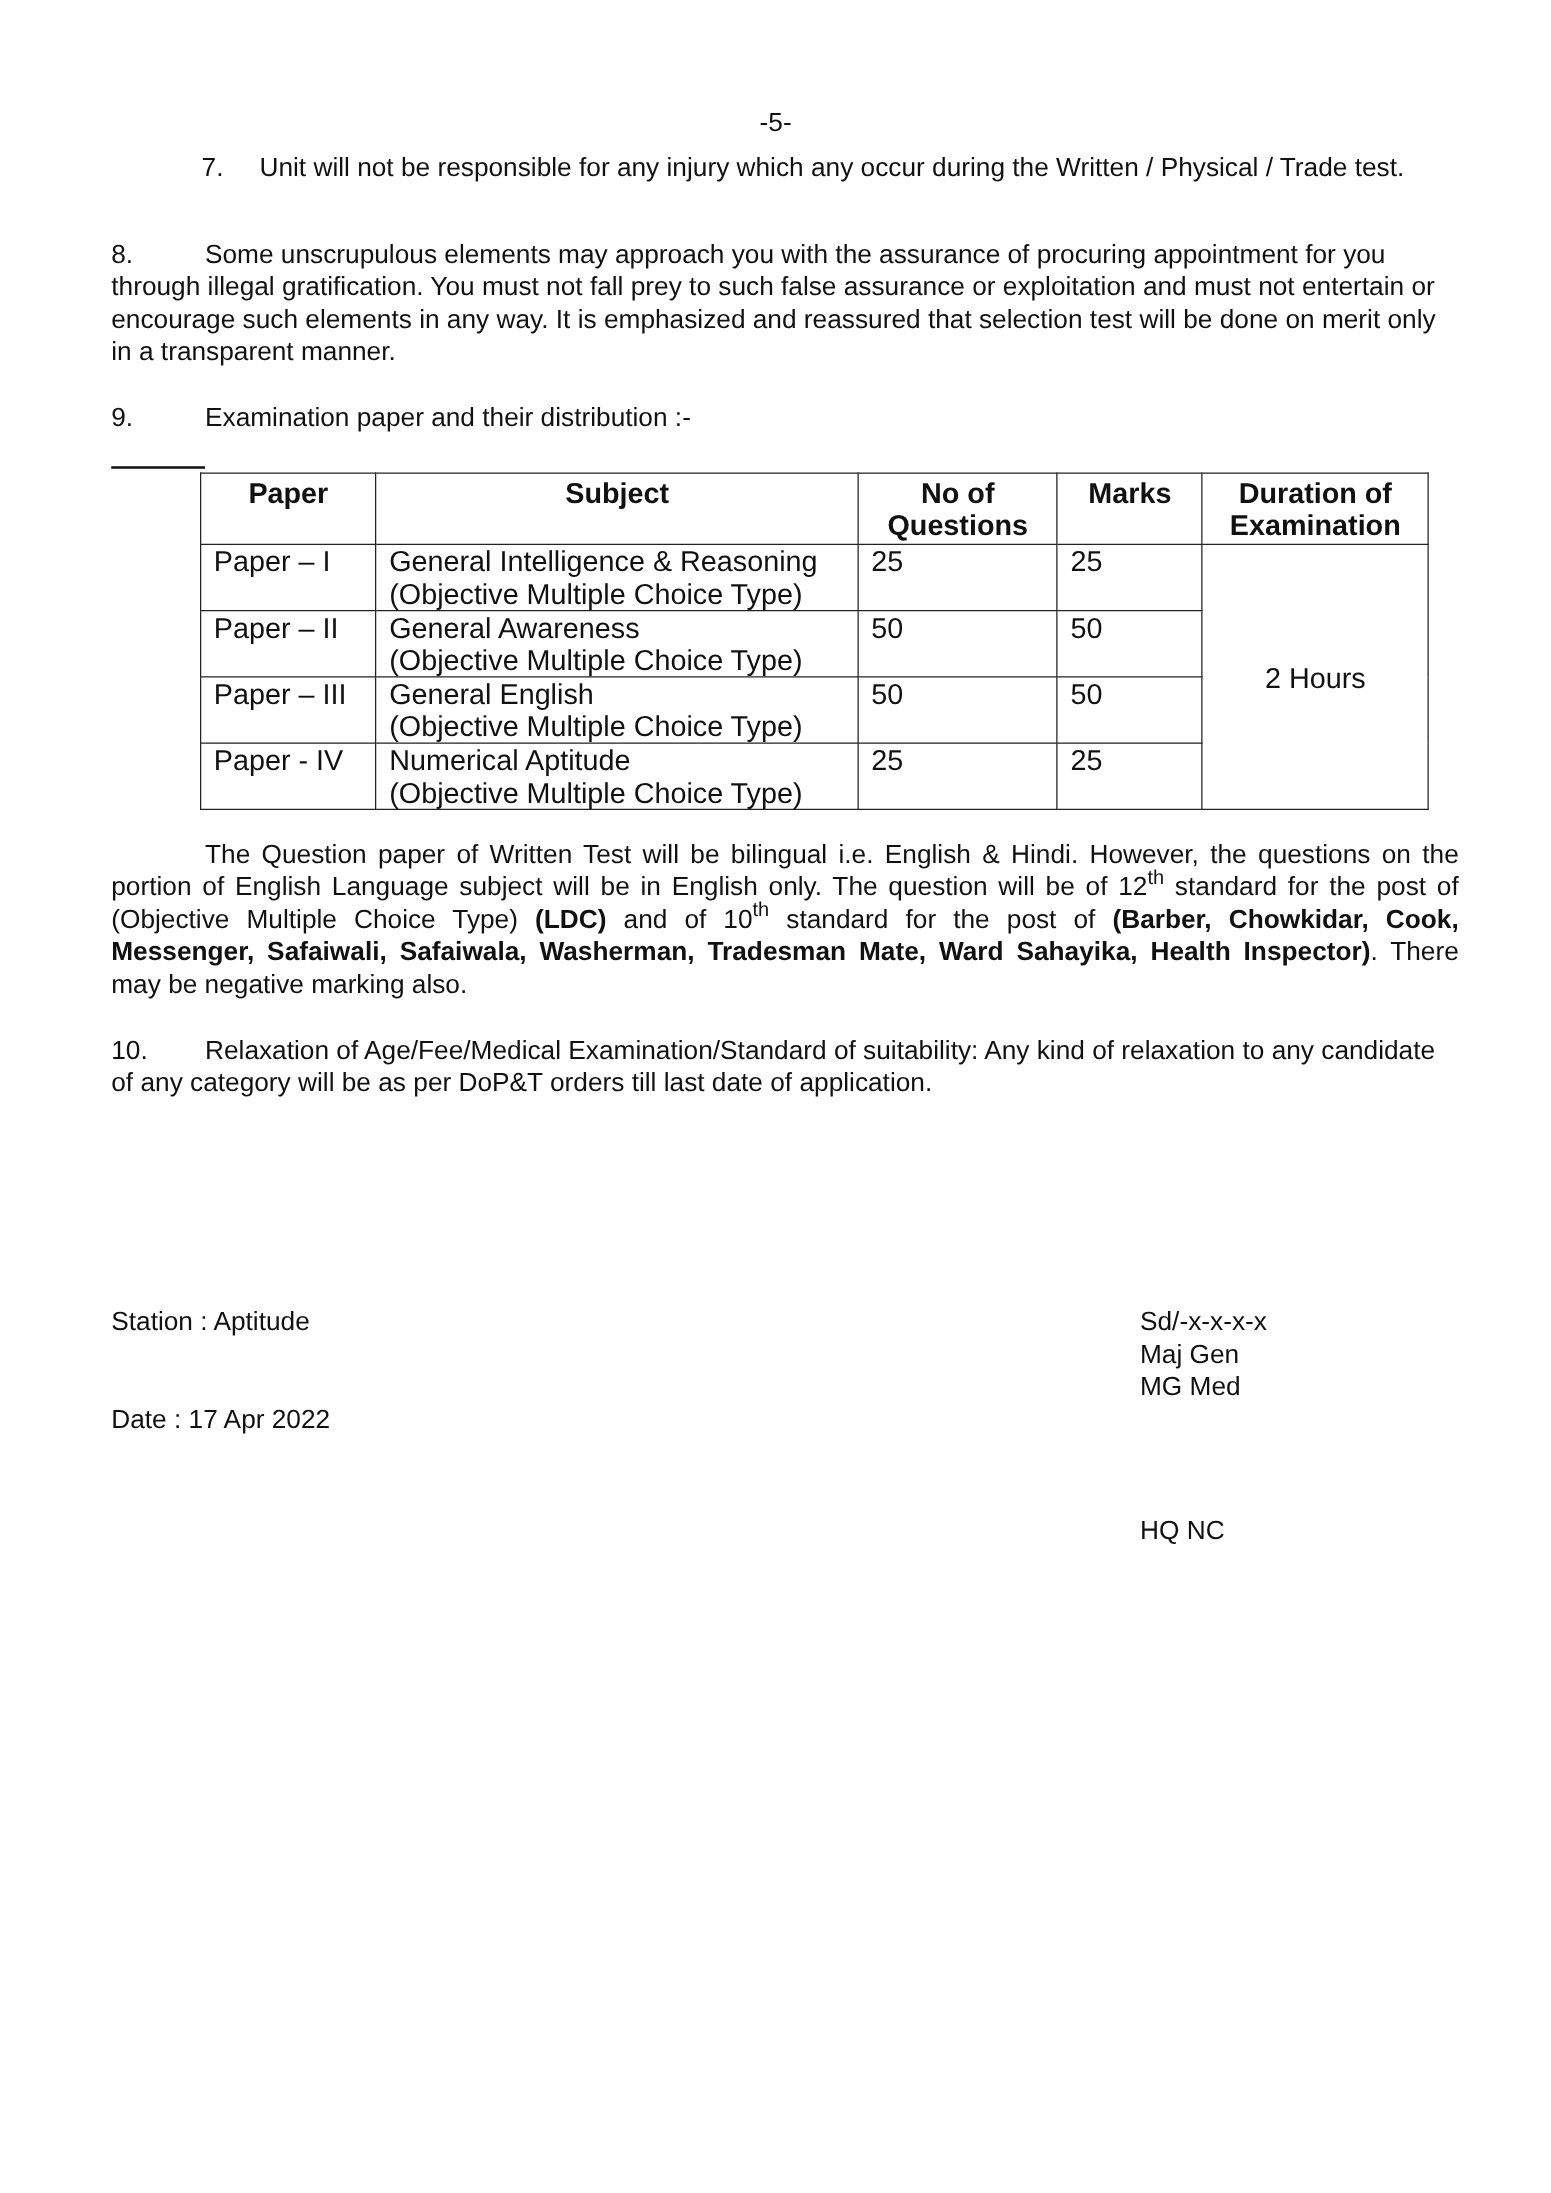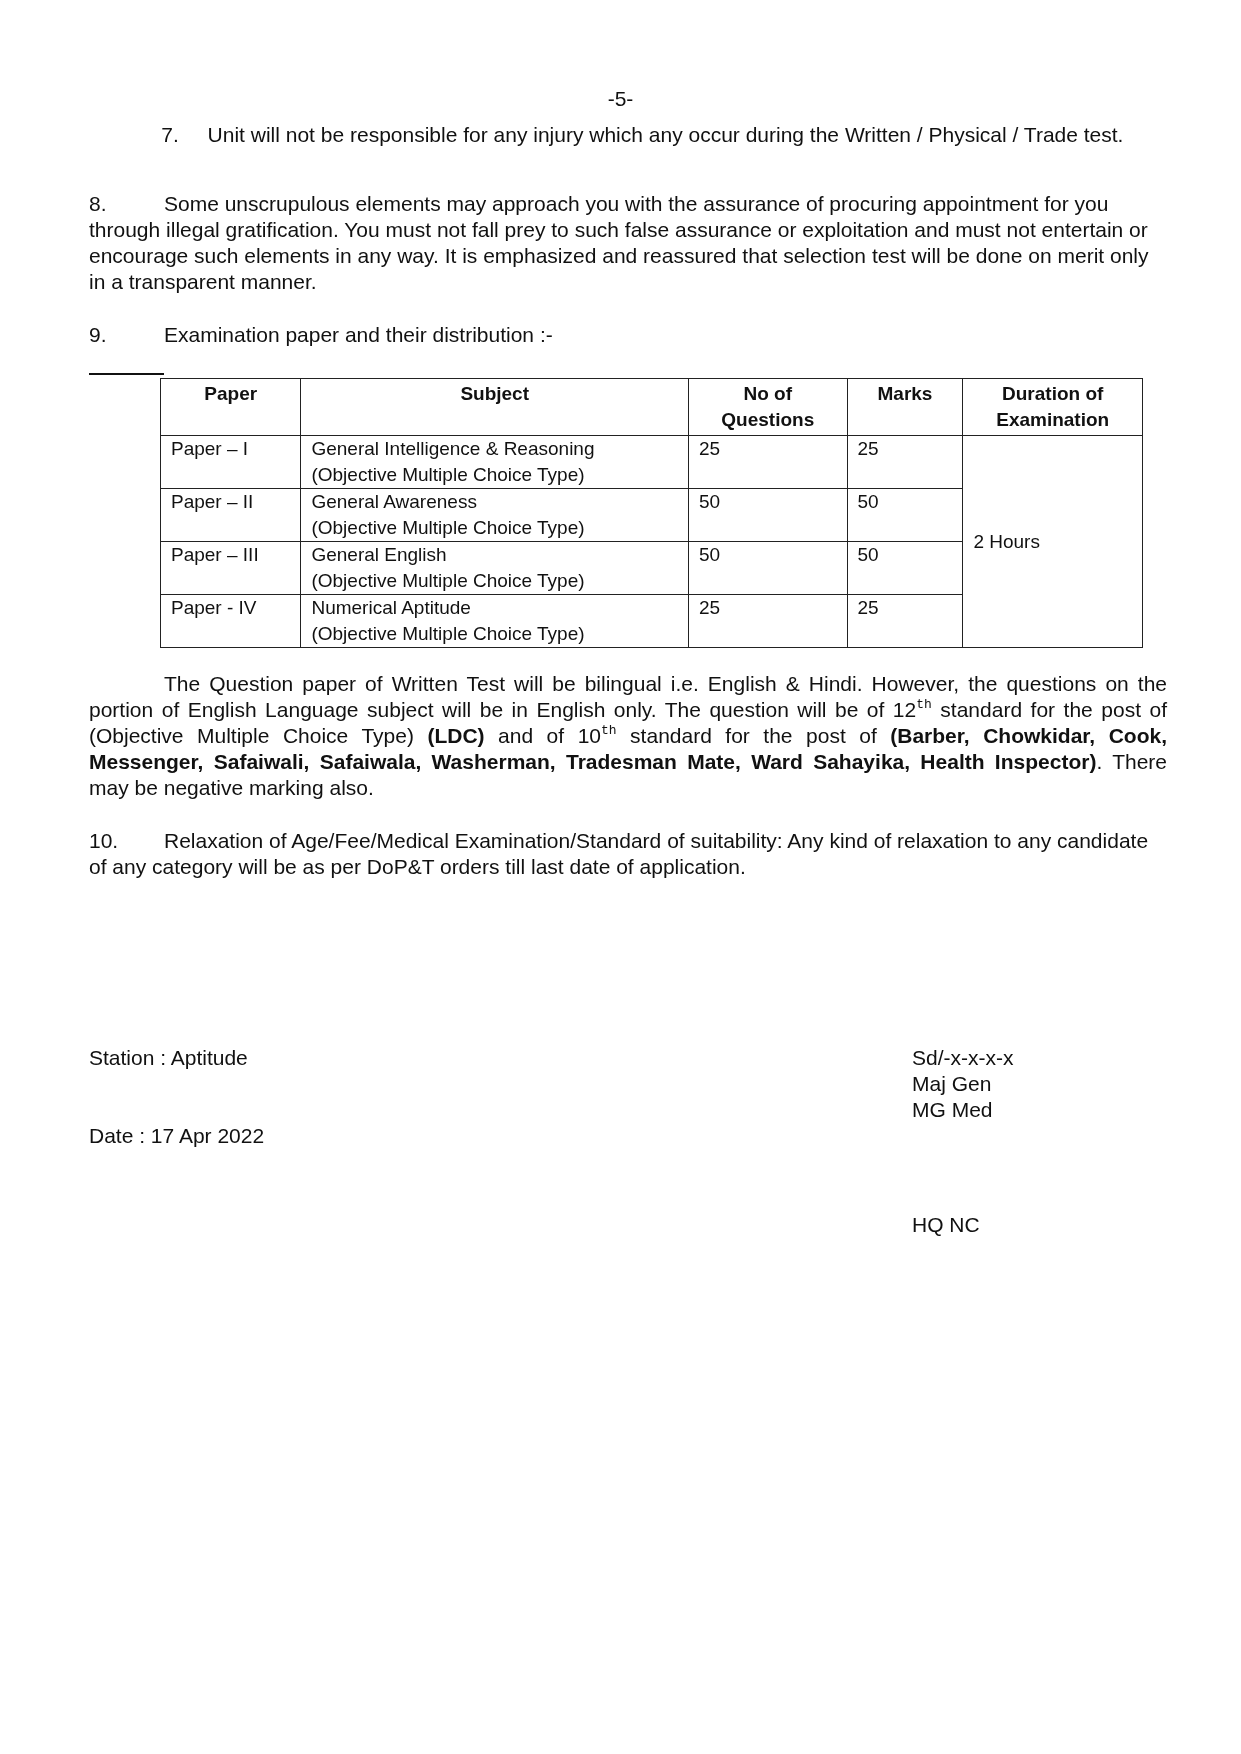--- a/index.html
+++ b/index.html
@@ -9,28 +9,28 @@
     line-height: 26px;
   }
   .page-num { position: absolute; top: 86px; left: 0; width: 1241px; text-align: center; }
   .para { position: absolute; left: 89px; width: 1078px; }
   .num { display: inline-block; width: 75px; }
   .justify { text-align: justify; }
   .indent { display: inline-block; width: 75px; }
   .rule { position: absolute; left: 89px; top: 373px; width: 75px; border-top: 2px solid #111; }
   table.exam {
     position: absolute; left: 160px; top: 378px; width: 983px;
-    border-collapse: collapse; font-size: 19px; line-height: 26px;
+    border-collapse: collapse; font-size: 23px; line-height: 26px;
   }
   table.exam th, table.exam td { border: 1.5px solid #222; vertical-align: top; padding: 0 10px 0 10px; }
   table.exam th { font-weight: bold; text-align: center; padding-top: 2px; padding-bottom: 2px; }
   table.exam td.c { text-align: left; }
-  table.exam td.dur { vertical-align: middle; text-align: left; margin-left: 28px; }
+  table.exam td.dur { vertical-align: middle; text-align: center; margin-left: 28px; }
   .b { font-weight: bold; }
-  sup { font-size: 13px; vertical-align: 9px; line-height: 0; font-family: Liberation Mono, monospace; }
+  sup { font-size: 16px; vertical-align: 9px; line-height: 0; }
   .sig-left { position: absolute; left: 89px; }
   .sig-right { position: absolute; left: 912px; }
 </style>
 </head>
 <body>
 
 <div class="page-num">-5-</div>
 
 <div class="para" style="top:122px;text-align:center;">
   <span class="num">7.</span><span>Unit will not be responsible for any injury which any occur during the Written / Physical / Trade test.</span>

